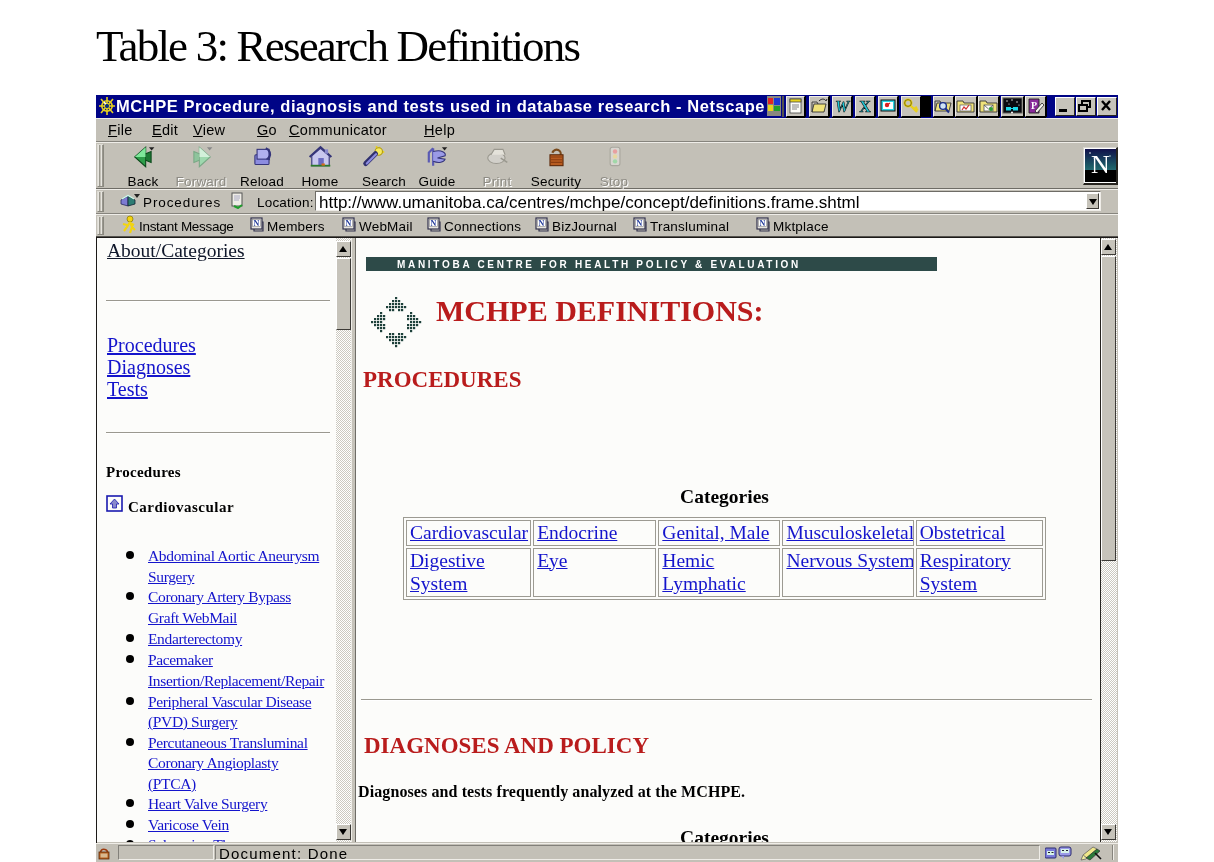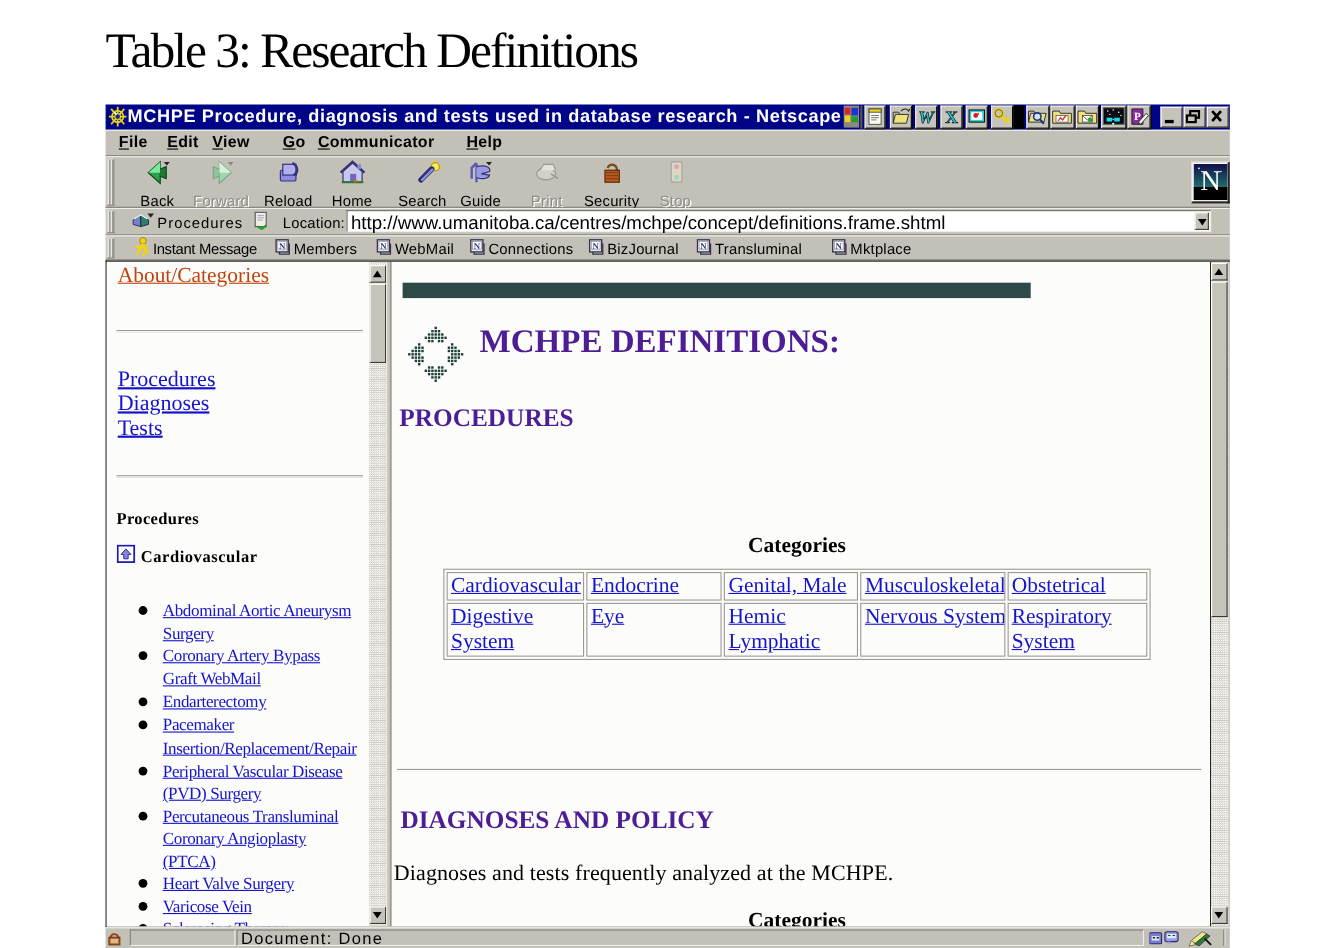--- a/index.html
+++ b/index.html
@@ -16,21 +16,21 @@
 .dis{color:#8d8b84;text-shadow:1px 1px 0 #fff}
 .scroll{background:#c6c3ba}
 .trough{background:repeating-conic-gradient(#fff 0% 25%,#ccc9c0 0% 50%) 0 0/2px 2px}
 .sbtn{position:absolute;width:15px;height:16px;background:#c6c3ba;border-top:1px solid #fff;border-left:1px solid #fff;border-right:1.5px solid #3c3a36;border-bottom:1.5px solid #3c3a36}
 .thumb{position:absolute;width:15px;background:#c6c3ba;border-top:1px solid #fff;border-left:1px solid #fff;border-right:1.5px solid #3c3a36;border-bottom:1.5px solid #3c3a36}
 .tri-up{width:0;height:0;border-left:4px solid transparent;border-right:4px solid transparent;border-bottom:6px solid #000;position:absolute;left:2px;top:4px}
 .tri-dn{width:0;height:0;border-left:4px solid transparent;border-right:4px solid transparent;border-top:6px solid #000;position:absolute;left:2px;top:4px}
 .obtn{position:absolute;top:96px;height:21px;background:#c6c3ba;border:1px solid #000;border-top:1px solid #efede8;border-left:1px solid #efede8;box-shadow:0 1px 0 #000,1px 0 0 #000}
 .wbtn{position:absolute;top:97px;width:20px;height:19px;background:#c6c3ba;border-top:1px solid #fff;border-left:1px solid #fff;border-right:1.5px solid #26241f;border-bottom:1.5px solid #26241f}
 .cell{border:1px solid #9c9a92;padding:0 2px 0 3px;vertical-align:top;white-space:nowrap;overflow:hidden}
-.teal{color:#4c1d95}
+.teal{color:#b91c1c}
 .ll{font-size:15.5px;letter-spacing:-0.35px;white-space:nowrap}
 </style>
 </head>
 <body>
 
 <div class="abs serif" style="left:96px;top:20px;font-size:45px;color:#000;letter-spacing:-1.8px">Table 3: Research Definitions</div>
 
 <div class="abs" style="left:96px;top:95px;width:1022px;height:23px;background:#000486"></div>
 <div class="abs" id="nsicon" style="left:98px;top:96px;width:18px;height:20px">
 <svg width="18" height="20" viewBox="0 0 18 20">
@@ -121,21 +121,21 @@
     </svg></div>
 <div class="wbtn" style="left:1076px"><svg width="17" height="16">
       <rect x="5" y="3" width="8" height="6" fill="none" stroke="#000" stroke-width="2"></rect>
       <rect x="2" y="7" width="8" height="6" fill="#c6c3ba" stroke="#000" stroke-width="2"></rect>
     </svg></div>
 <div class="wbtn" style="left:1097px"><svg width="17" height="16">
       <path d="M4 3 L12 12 M12 3 L4 12" stroke="#000" stroke-width="2.4"></path>
     </svg></div>
 
 <div class="abs gray" style="left:96px;top:118px;width:1022px;height:24px;border-top:1px solid #efede8;border-bottom:1px solid #86847d"></div>
-<div class="abs" style="left:96px;top:118px;width:1022px;height:24px;font-size:14.5px;font-weight:bold;color:#000;letter-spacing:0.3px">
+<div class="abs" style="left:96px;top:118px;width:1022px;height:24px;font-size:14.5px;font-weight:normal;color:#000;letter-spacing:0.3px">
 <span class="abs" style="left:12px;top:4px"><u>F</u>ile</span>
 <span class="abs" style="left:56px;top:4px"><u>E</u>dit</span>
 <span class="abs" style="left:97px;top:4px"><u>V</u>iew</span>
 <span class="abs" style="left:161px;top:4px"><u>G</u>o</span>
 <span class="abs" style="left:193px;top:4px"><u>C</u>ommunicator</span>
 <span class="abs" style="left:328px;top:4px"><u>H</u>elp</span>
 </div>
 
 <div class="abs gray" style="left:96px;top:142px;width:1022px;height:47px;border-top:1px solid #efede8;border-bottom:1px solid #6e6c66"></div>
 <div class="abs grip" style="left:97px;top:144px;height:43px"></div>
@@ -158,21 +158,21 @@
       <path d="M19 14 l-4 -1 l3 -3 z" fill="#34347a"></path>
     </svg><div class="tblbl">Reload</div></div>
 <div class="abs" style="left:292px;top:145px;width:56px;text-align:center"><svg width="27" height="25" viewBox="0 0 24 23">
       <path d="M2 11 L12 2 L22 11" fill="none" stroke="#343478" stroke-width="2"></path>
       <path d="M4 10 L12 3 L20 10 L20 19 L4 19 Z" fill="#c8c8ee" stroke="#343478" stroke-width="1"></path>
       <rect x="10" y="12" width="5" height="7" fill="#6a6ac0"></rect>
       <rect x="16" y="4" width="3" height="4" fill="#8888cc"></rect>
       <path d="M3 19 h18" stroke="#2a7a2a" stroke-width="1.6"></path>
       <rect x="13" y="17" width="3" height="2" fill="#d86a1a"></rect>
     </svg><div class="tblbl">Home</div></div>
-<div class="abs" style="left:350px;top:145px;width:56px;text-align:right"><svg width="27" height="25" viewBox="0 0 24 23">
+<div class="abs" style="left:362px;top:145px;width:56px;text-align:left"><svg width="27" height="25" viewBox="0 0 24 23">
       <path d="M14 4 l3 3 M15 2 l1 1 M18 7 l2 -1 M13 1 l0 2" stroke="#e8d020" stroke-width="1.6"></path>
       <circle cx="15" cy="6" r="3.4" fill="#f6ea60" stroke="#b09a10" stroke-width="1"></circle>
       <path d="M12 8 L3 17" stroke="#30306e" stroke-width="4.6" stroke-linecap="round"></path>
       <path d="M12.5 8.5 L4 17" stroke="#8c8ce0" stroke-width="2" stroke-linecap="round"></path>
     </svg><div class="tblbl">Search</div></div>
 <div class="abs" style="left:409px;top:145px;width:56px;text-align:center"><svg width="27" height="25" viewBox="0 0 24 23">
       <path d="M8 3 L8 19 M8 3 L4 7 L4 16" stroke="#5a5ab4" stroke-width="2" fill="none"></path>
       <path d="M8 6 C16 4 20 7 19 10 L12 12 L19 13 C18 16 13 17 8 15" fill="#9a9ae6" stroke="#34347a" stroke-width="1"></path>
       <path d="M16 2 l5 0 l-2.5 3 z" fill="#222"></path>
     </svg><div class="tblbl">Guide</div></div>
@@ -284,21 +284,21 @@
       <rect x="1" y="1" width="11" height="11" fill="#e8e6e0" stroke="#33324e" stroke-width="1.2"></rect>
       <rect x="2.5" y="2.5" width="8" height="7" fill="#fff" stroke="#888" stroke-width="0.6"></rect>
       <text x="6.5" y="9" text-anchor="middle" font-size="8" font-weight="bold" fill="#223a9a" font-family="Liberation Serif">N</text>
       <path d="M12 5 L13 5 L13 14 L4 14 L4 12" fill="none" stroke="#33324e" stroke-width="1.2"></path>
     </svg></div>
 <div class="abs tblbl" style="left:773px;top:219px">Mktplace</div>
 
 <div class="abs" style="left:96px;top:237px;width:1022px;height:606px;background:#c3c0b7;border-top:1.5px solid #1c1a18;border-left:1.5px solid #1c1a18"></div>
 
 <div class="abs" style="left:97px;top:238px;width:239px;height:604px;background:#fcfcfa;overflow:hidden" id="leftframe">
-<div class="abs serif" style="left:10px;top:2px;font-size:19.5px"><a style="color:#c2410c">About/Categories</a></div>
+<div class="abs serif" style="left:10px;top:2px;font-size:19.5px"><a style="color:#0f172a">About/Categories</a></div>
 <div class="abs" style="left:9px;top:62px;width:224px;height:2px;background:#9a988f;border-bottom:1px solid #fff"></div>
 <div class="abs serif" style="left:10px;top:96px;font-size:20px;line-height:22px"><a class="blue">Procedures</a><br><a class="blue">Diagnoses</a><br><a class="blue">Tests</a></div>
 <div class="abs" style="left:9px;top:194px;width:224px;height:2px;background:#9a988f;border-bottom:1px solid #fff"></div>
 <div class="abs serif" style="left:9px;top:226px;font-size:15px;font-weight:bold;letter-spacing:0.3px">Procedures</div>
 <div class="abs" style="left:9px;top:257px;width:18px;height:18px"><svg width="18" height="18" viewBox="0 0 18 18">
         <rect x="1" y="1" width="15" height="15" fill="#fdfdfa" stroke="#1a1ab0" stroke-width="1.6"></rect>
         <path d="M8.5 4 L13 9 L10.5 9 L10.5 13 L6.5 13 L6.5 9 L4 9 Z" fill="#8888cc" stroke="#1a1ab0" stroke-width="0.8"></path>
       </svg></div>
 <div class="abs serif" style="left:31px;top:261px;font-size:15px;font-weight:bold;letter-spacing:0.5px">Cardiovascular</div>
 <div class="abs" style="left:29px;top:313px;width:8px;height:8px;border-radius:50%;background:#000"></div>
@@ -334,20 +334,21 @@
 <div class="thumb" style="left:0;top:20px;height:72px"></div>
 <div class="sbtn" style="left:0;top:586px">
       <div class="tri-dn"></div>
     </div>
 </div>
 
 <div class="abs" style="left:351px;top:238px;width:5px;height:604px;background:#c6c3ba;border-left:1px solid #efede8;border-right:1px solid #6e6c66"></div>
 
 <div class="abs" style="left:356px;top:238px;width:745px;height:604px;background:#fcfcfa;overflow:hidden" id="mainframe">
 <div class="abs" style="left:10px;top:19px;width:571px;height:14px;background:#2d4a48"></div>
+<div class="abs" style="left:41px;top:21px;font-size:10px;font-weight:bold;color:#fff;letter-spacing:2.7px;font-family:'Liberation Sans',sans-serif">MANITOBA CENTRE FOR HEALTH POLICY &amp; EVALUATION</div>
 <div class="abs" style="left:12px;top:56px;width:57px;height:57px"><svg width="57" height="57" viewBox="0 0 57 57">
         <g fill="#1d403a">
           <rect x="27" y="3" width="2.2" height="2.2"></rect>
           <rect x="24" y="6" width="2.2" height="2.2"></rect>
           <rect x="27" y="6" width="2.2" height="2.2"></rect>
           <rect x="30" y="6" width="2.2" height="2.2"></rect>
           <rect x="21" y="9" width="2.2" height="2.2"></rect>
           <rect x="24" y="9" width="2.2" height="2.2"></rect>
           <rect x="27" y="9" width="2.2" height="2.2"></rect>
           <rect x="30" y="9" width="2.2" height="2.2"></rect>
@@ -443,21 +444,21 @@
 <td class="cell"><a class="blue">Eye</a></td>
 <td class="cell"><a class="blue">Hemic<br>Lymphatic</a></td>
 <td class="cell"><a class="blue">Nervous System</a></td>
 <td class="cell"><a class="blue">Respiratory<br>System</a></td>
 </tr>
 </tbody>
       </table>
 </div>
 <div class="abs" style="left:5px;top:461px;width:731px;height:2px;background:#9a988f;border-bottom:1px solid #fff"></div>
 <div class="abs serif teal" style="left:8px;top:495px;font-size:23px;font-weight:bold">DIAGNOSES AND POLICY</div>
-<div class="abs serif" style="left:2px;top:545px;font-size:20px;font-weight:normal;letter-spacing:0.1px">Diagnoses and tests frequently analyzed at the MCHPE.</div>
+<div class="abs serif" style="left:2px;top:545px;font-size:16px;font-weight:bold;letter-spacing:0.1px">Diagnoses and tests frequently analyzed at the MCHPE.</div>
 <div class="abs serif" style="left:47px;top:589px;width:643px;text-align:center;font-size:19.5px;font-weight:bold">Categories</div>
 </div>
 
 <div class="abs" style="left:1100px;top:238px;width:1px;height:604px;background:#26241f"></div>
 <div class="abs scroll trough" style="left:1101px;top:238px;width:16px;height:604px">
 <div class="sbtn" style="left:0;top:1px">
       <div class="tri-up"></div>
     </div>
 <div class="thumb" style="left:0;top:18px;height:305px"></div>
 <div class="sbtn" style="left:0;top:586px">

